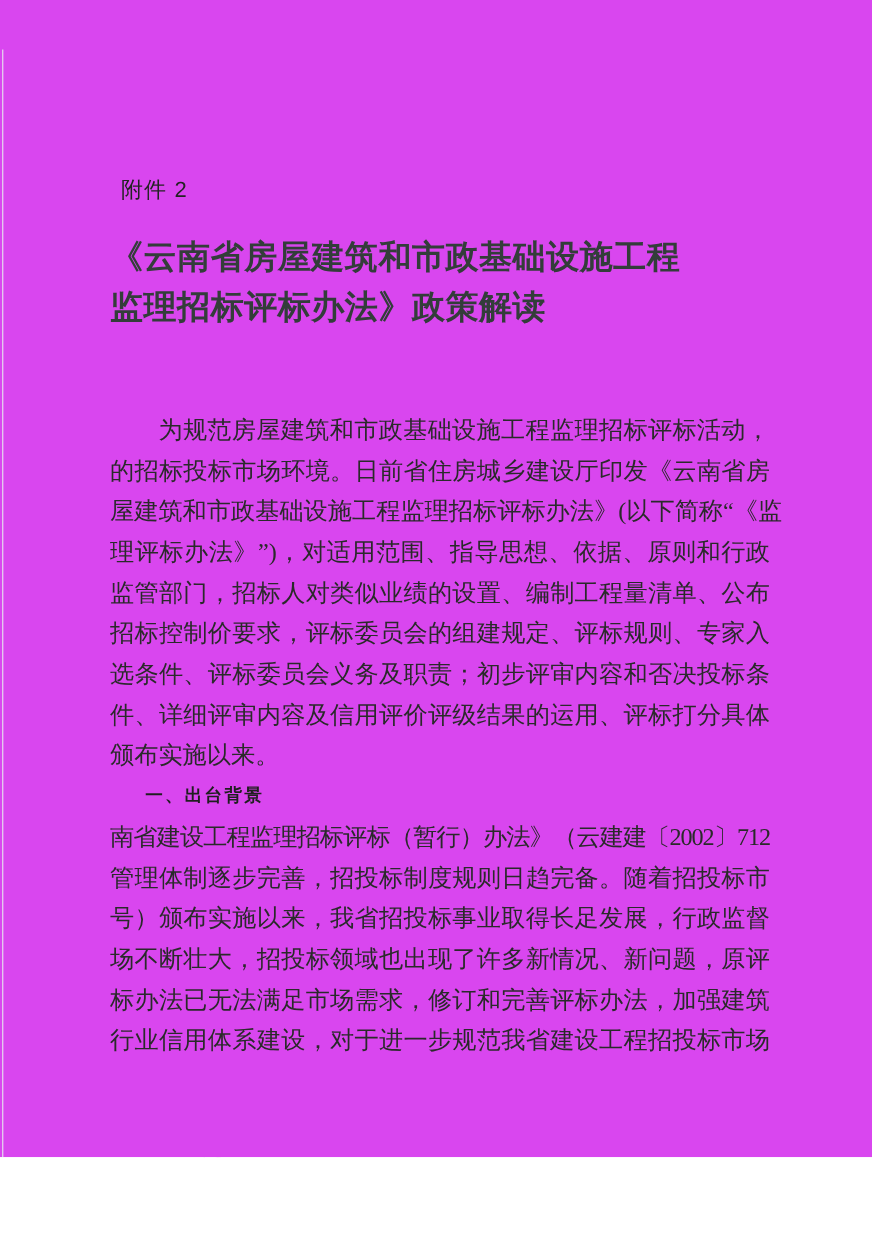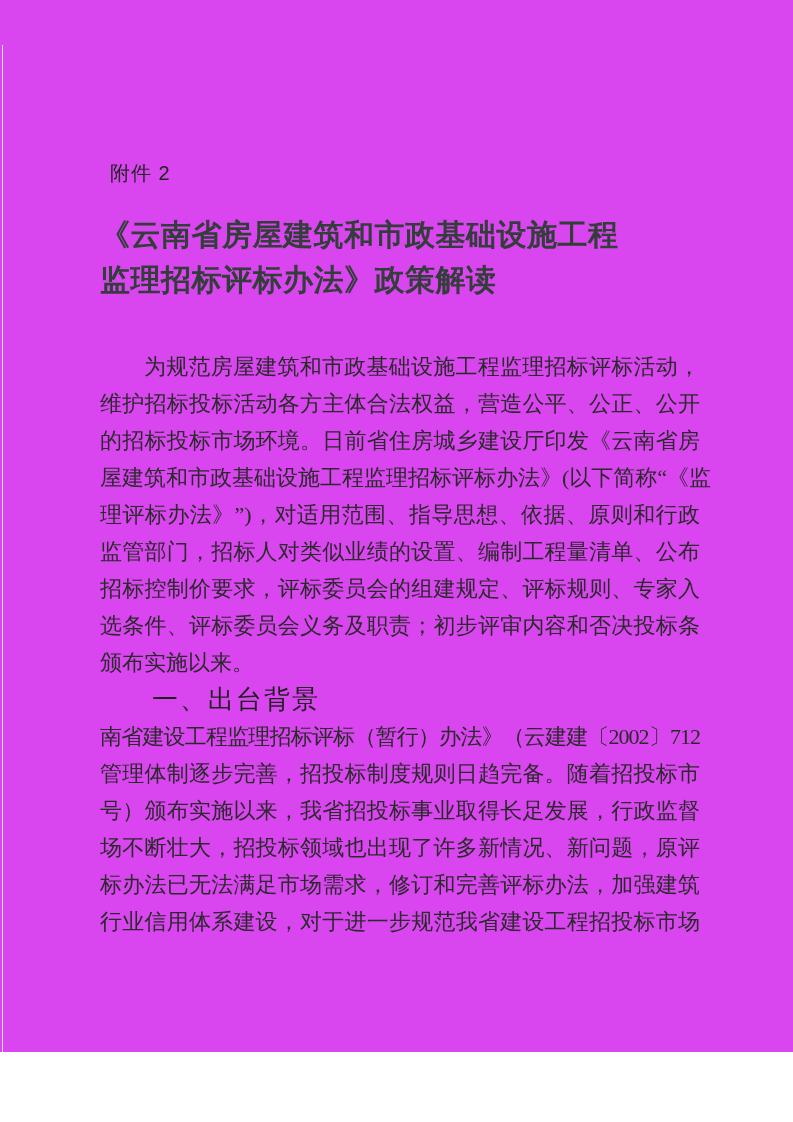--- a/index.html
+++ b/index.html
@@ -55,27 +55,27 @@
     line-height: 37px;
     color: #2a2a2a;
   }
   .bline {
     height: 37px;
     text-align: justify;
     white-space: nowrap;
     overflow: visible;
   }
   .j { text-align-last: justify; }
-  .ind { text-indent: 2em; }
+  .ind { text-indent: 2em; margin-top: 24px; }
   .num { letter-spacing: -1px; }
   .heading {
     height: 37px;
     font-family: "Liberation Sans", "DejaVu Sans", sans-serif;
-    font-weight: normal;
-    font-size: 26px;
+    font-weight: bold;
+    font-size: 16px;
     color: #1f1f1f;
     text-indent: 2em;
     letter-spacing: 2px;
   }
   .page-footer {
     position: absolute;
     left: 143px;
     top: 1048px;
     font-size: 20px;
     color: #333333;
@@ -91,27 +91,27 @@
 
   <div class="attachment-label">附件 2</div>
 
   <div class="doc-title">
     <div>《云南省房屋建筑和市政基础设施工程</div>
     <div>监理招标评标办法》政策解读</div>
   </div>
 
   <div class="body-text">
     <div class="bline j ind">为规范房屋建筑和市政基础设施工程监理招标评标活动，</div>
-    <div class="bline j">维护招标投标活动各方主体合法权益，营造公平、公正、公开</div>
     <div class="bline j">的招标投标市场环境。日前省住房城乡建设厅印发《云南省房</div>
     <div class="bline j">屋建筑和市政基础设施工程监理招标评标办法》(以下简称“《监</div>
     <div class="bline j">理评标办法》”)，对适用范围、指导思想、依据、原则和行政</div>
     <div class="bline j">监管部门，招标人对类似业绩的设置、编制工程量清单、公布</div>
     <div class="bline j">招标控制价要求，评标委员会的组建规定、评标规则、专家入</div>
     <div class="bline j">选条件、评标委员会义务及职责；初步评审内容和否决投标条</div>
+    <div class="bline j">件、详细评审内容及信用评价评级结果的运用、评标打分具体</div>
     <div class="bline">颁布实施以来。</div>
 
     <div class="heading">一、出台背景</div>
 
     <div class="bline j num">南省建设工程监理招标评标（暂行）办法》（云建建〔2002〕712</div>
     <div class="bline j">管理体制逐步完善，招投标制度规则日趋完备。随着招投标市</div>
     <div class="bline j">号）颁布实施以来，我省招投标事业取得长足发展，行政监督</div>
     <div class="bline j">场不断壮大，招投标领域也出现了许多新情况、新问题，原评</div>
     <div class="bline j">标办法已无法满足市场需求，修订和完善评标办法，加强建筑</div>
     <div class="bline j">行业信用体系建设，对于进一步规范我省建设工程招投标市场</div>

